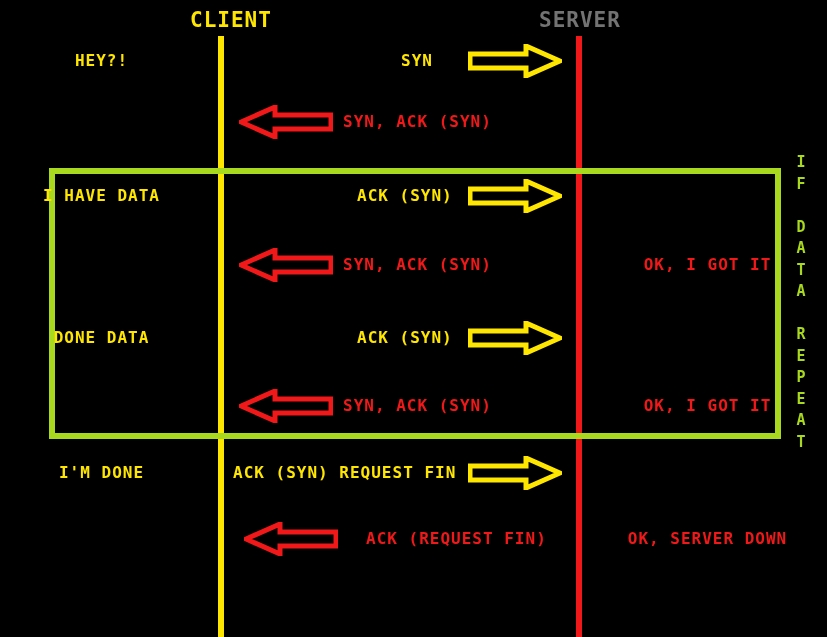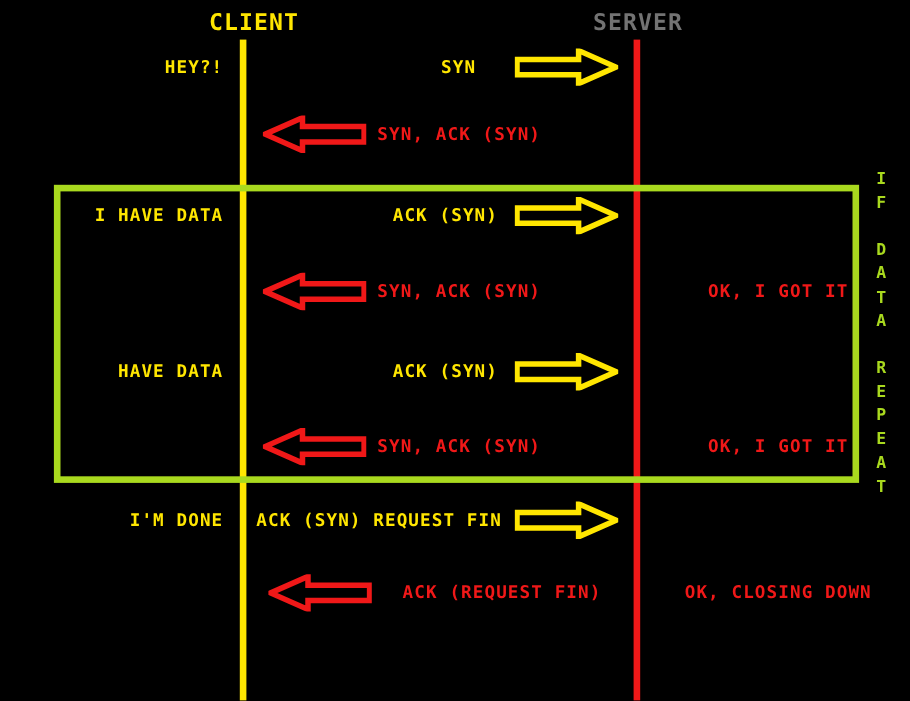--- a/index.html
+++ b/index.html
@@ -104,21 +104,21 @@
     letter-spacing: 1px;
     white-space: nowrap;
   }
   .txt-yellow { color: #ffe600; }
   .txt-red    { color: #f01818; }
 
   
   .note-left {
     position: absolute;
     width: 203px;
-    text-align: right;
+    text-align: center;
   }
   .note-right {
     position: absolute;
     left: 588px;
     width: 239px;
     text-align: center;
   }
 
   
   .arrow {
@@ -196,21 +196,21 @@
     <div class="arrow" style="left:239px">
       <svg viewBox="0 0 94 34">
           <polygon points="92,10 36,10 36,2 2,17 36,32 36,24 92,24" fill="none" stroke="#f01818" stroke-width="5" stroke-linejoin="miter"></polygon>
         </svg>
     </div>
     <div class="msg-text txt-red" style="left:343px">SYN, ACK (SYN)</div>
     <div class="msg-text note-right txt-red">OK, I GOT IT</div>
   </div>
 
   <div class="row" style="top:321px">
-    <div class="msg-text note-left txt-yellow" style="left:0px">HAVE DATA</div>
+    <div class="msg-text note-left txt-yellow" style="left:0px">DONE DATA</div>
     <div class="msg-text txt-yellow" style="left:357px">ACK (SYN)</div>
     <div class="arrow" style="left:468px">
       <svg viewBox="0 0 94 34">
           <polygon points="2,10 58,10 58,2 92,17 58,32 58,24 2,24" fill="none" stroke="#ffe600" stroke-width="5" stroke-linejoin="miter"></polygon>
         </svg>
     </div>
     <div class="msg-text note-right txt-red"></div>
   </div>
 
   <div class="row" style="top:389px">
@@ -236,17 +236,17 @@
   </div>
 
   <div class="row" style="top:522px">
     <div class="msg-text note-left txt-yellow" style="left:0px"></div>
     <div class="arrow" style="left:244px">
       <svg viewBox="0 0 94 34">
           <polygon points="92,10 36,10 36,2 2,17 36,32 36,24 92,24" fill="none" stroke="#f01818" stroke-width="5" stroke-linejoin="miter"></polygon>
         </svg>
     </div>
     <div class="msg-text txt-red" style="left:366px">ACK (REQUEST FIN)</div>
-    <div class="msg-text note-right txt-red">OK, CLOSING DOWN</div>
+    <div class="msg-text note-right txt-red">OK, SERVER DOWN</div>
   </div>
 
 
 </div>
 
 </body></html>

